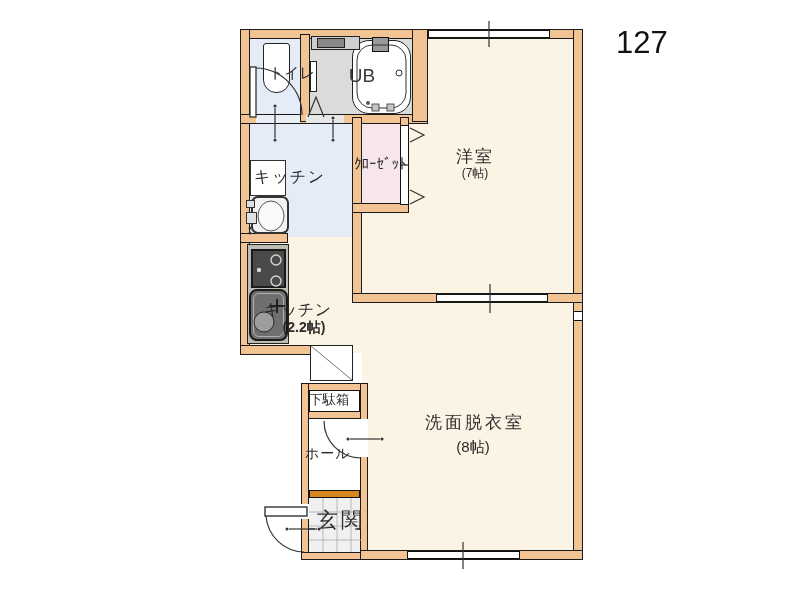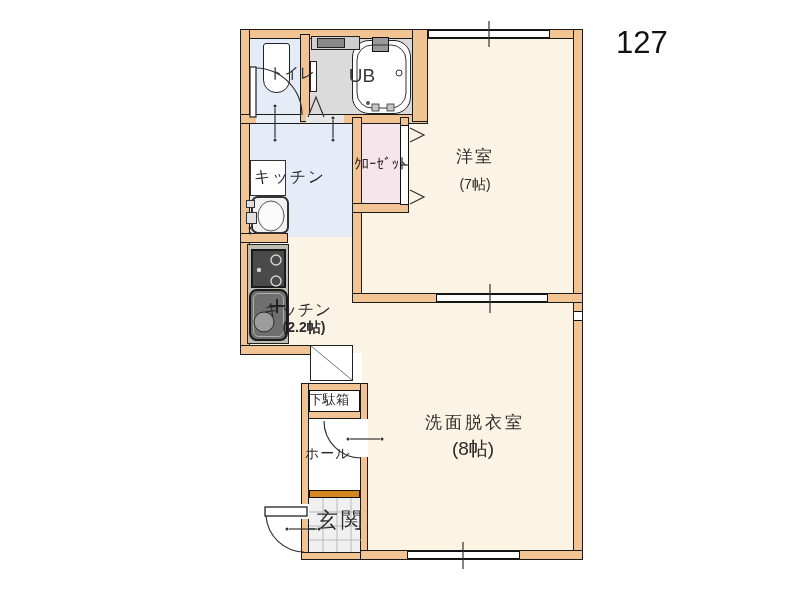--- a/index.html
+++ b/index.html
@@ -157,23 +157,23 @@
       <rect x="372" y="104" width="7" height="7" fill="#C6C6C6" stroke="#333" stroke-width="0.8"></rect>
       <rect x="387" y="104" width="7" height="7" fill="#C6C6C6" stroke="#333" stroke-width="0.8"></rect>
     </g>
   </svg>
 
   <div class="lbl ctr" style="left:249px;top:64px;width:54px;font-size:15px;margin-left:16px;">トイレ</div>
   <div class="lbl ctr" style="left:344px;top:65px;width:36px;font-size:19px;color:#3a3a3a;">UB</div>
   <div class="lbl" style="left:254px;top:168px;font-size:16px;letter-spacing:1.5px;">キッチン</div>
   <div class="lbl" style="left:354px;top:156px;font-size:15px;font-family:Liberation Serif, serif;">ｸﾛｰｾﾞｯﾄ</div>
   <div class="lbl ctr" style="left:429px;top:147px;width:92px;font-size:17px;letter-spacing:2px;">洋室</div>
-  <div class="lbl ctr" style="left:429px;top:176px;width:92px;font-size:14px;">(7帖)</div>
+  <div class="lbl ctr" style="left:429px;top:167px;width:92px;font-size:12px;">(7帖)</div>
   <div class="lbl" style="left:264px;top:301px;font-size:16px;letter-spacing:0.5px;text-align:center;">キッチン</div>
   <div class="lbl ctr" style="left:266px;top:319px;width:76px;font-size:14px;font-weight:bold;">(2.2帖)</div>
   <div class="lbl ctr" style="left:425px;top:413px;width:96px;font-size:17px;letter-spacing:3px;">洗面脱衣室</div>
-  <div class="lbl ctr" style="left:425px;top:438px;width:96px;font-size:19px;">(8帖)</div>
+  <div class="lbl ctr" style="left:425px;top:438px;width:96px;font-size:15px;">(8帖)</div>
   <div class="lbl ctr" style="left:309px;top:392px;width:31px;font-size:13.5px;">下駄箱</div>
   <div class="lbl" style="left:305px;top:445px;font-size:14px;letter-spacing:1px;">ホール</div>
   <div class="lbl" style="left:317px;top:508px;font-size:21px;letter-spacing:3px;">玄関</div>
   <div class="lbl" style="left:616px;top:25px;font-size:31px;color:#111;">127</div>
 
 </div>
 
 </body></html>

